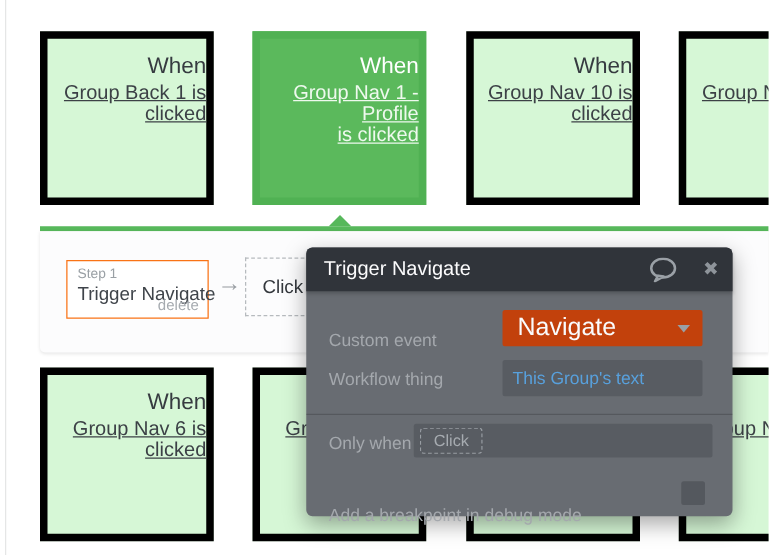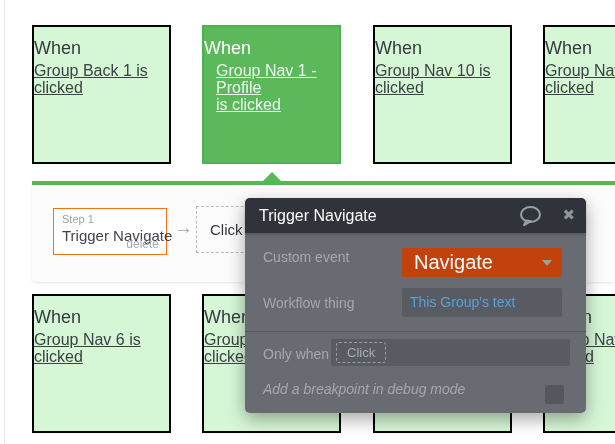--- a/index.html
+++ b/index.html
@@ -6,21 +6,21 @@
   html,body { background:#ffffff; }
   .canvas {
     position:relative; width:615px; height:444px; overflow:hidden;
     background:#ffffff; font-family:"Liberation Sans", sans-serif;
   }
   .edge-line { position:absolute; left:4px; top:0; width:1px; height:444px; background:#e5e6e6; }
 
   
   .event-card {
     position:absolute; width:139px; height:139px;
-    background:#d6f7d6; border:2px solid #000000; text-align:left; cursor:pointer;
+    background:#d6f7d6; border:6px solid #000000; text-align:right; cursor:pointer;
   }
   .row-top { top:25px; } .row-bottom { top:294px; }
   .x0 { left:32px; } .x1 { left:202px; } .x2 { left:373px; } .x3 { left:543px; }
   .event-card.selected { background:#5bb95c; border-color:#50b153; }
   .card-heading { margin-top:11px; font-size:18px; color:#363b40; }
   .selected .card-heading { color:#ffffff; }
   .card-body { margin-top:3px; font-size:16px; line-height:17px; color:#3c4146; white-space:pre-line;text-decoration:underline; }
   .selected .card-body { color:#eef9ee;padding-left:12px; }
 
   
@@ -43,21 +43,21 @@
 
   
   .popup { position:absolute; left:245px; top:198px; width:341px; height:215px;
            background:#686c72; border-radius:5px; box-shadow:0 6px 18px rgba(0,0,0,0.35); z-index:5; }
   .popup-header { position:absolute; left:0; top:0; width:100%; height:35px;
                   background:#30343a; border-radius:5px 5px 0 0; box-shadow:0 2px 3px rgba(0,0,0,0.18); }
   .popup-title { position:absolute; left:14px; top:9px; font-size:16px; color:#fbfbfc; }
   .comment-icon { position:absolute; right:44px; top:8px; cursor:pointer; }
   .close-icon { position:absolute; right:11px; top:8px; font-size:15px; color:#8e949a; cursor:pointer; }
   .p-label { position:absolute; left:18px; font-size:14px; color:#a4a8ad; }
-  .lbl-custom { top:51px; } .lbl-thing { top:97px; } .lbl-when { top:148px; } .lbl-break { top:183px;font-style:italic; }
+  .lbl-custom { top:66px; } .lbl-thing { top:97px; } .lbl-when { top:148px; } .lbl-break { top:206px; }
   .select-box { position:absolute; left:157px; top:50px; width:160px; height:29px;
                 background:#c2410c; border-radius:2px; font-size:20px; color:#fafbfc;
                 line-height:29px; padding-left:12px; cursor:pointer; }
   .select-caret { position:absolute; right:10px; top:12px; width:0; height:0;
                   border-left:5px solid transparent; border-right:5px solid transparent;
                   border-top:6px solid #9aa0a5; }
   .thing-field { position:absolute; left:157px; top:90px; width:160px; height:29px;
                  background:#585c62; border-radius:2px; font-size:14px; color:#58a0dc;
                  line-height:29px; padding-left:8px; cursor:pointer; }
   .divider { position:absolute; left:0; top:133px; width:100%; height:1px; background:rgba(0,0,0,0.18); }

